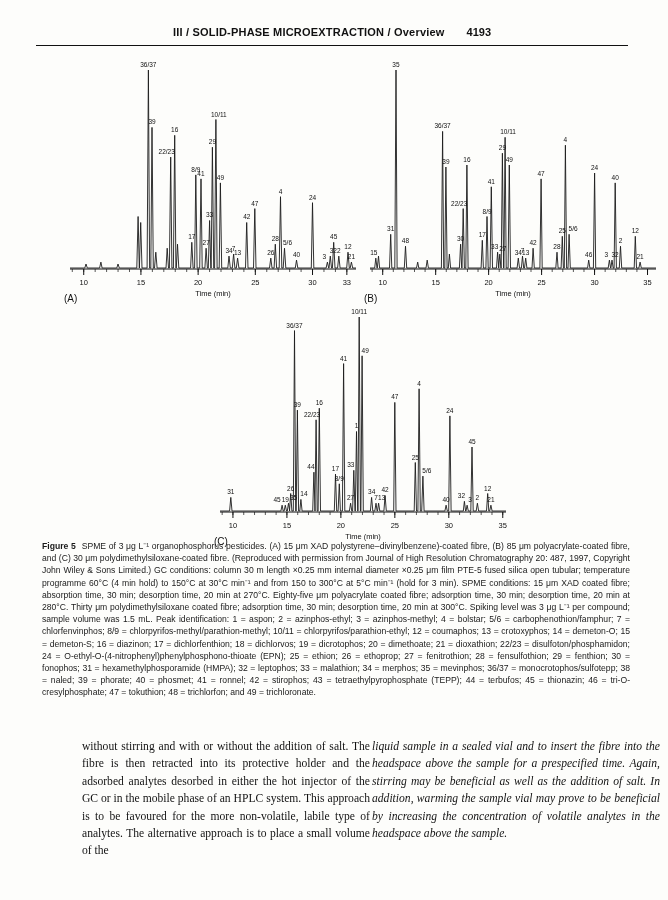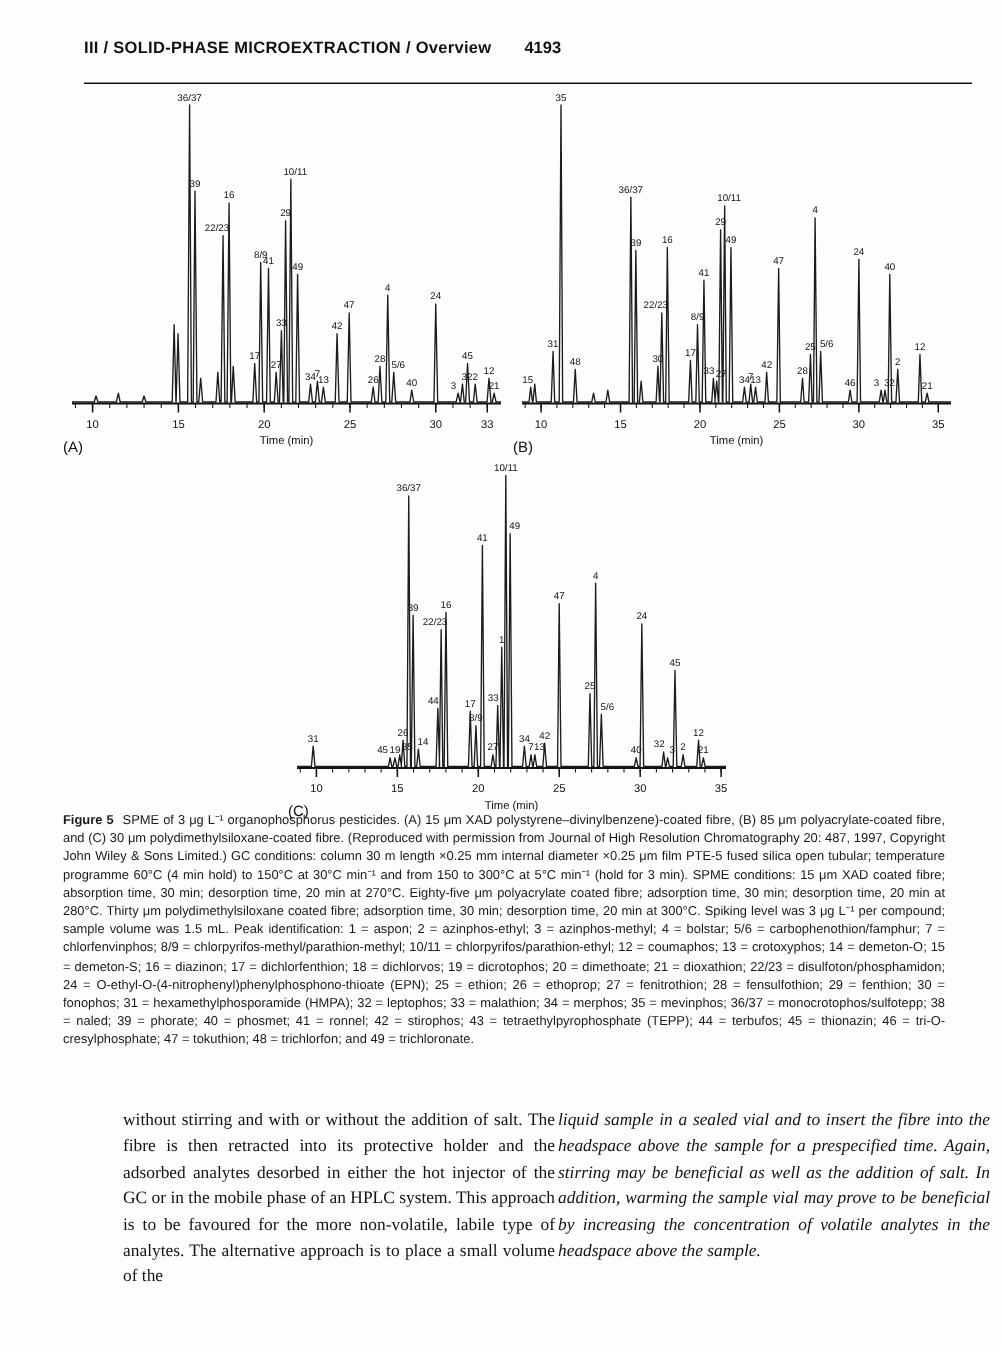--- a/index.html
+++ b/index.html
@@ -1,22 +1,22 @@
 <!DOCTYPE html>
 <html><head>
 <meta charset="utf-8">
 <style>
   html,body{margin:0;padding:0;background:#888;}
   #page{position:relative;width:668px;height:900px;background:#fdfdfb;margin:0 auto;
         font-family:"Liberation Sans",sans-serif;color:#111;overflow:hidden;}
-  #header{position:absolute;left:56px;top:22px;width:592px;text-align:left;
-          border-bottom:1.5px solid #111;padding-bottom:15px;}
+  #header{position:absolute;left:36px;top:22px;width:592px;text-align:center;
+          border-bottom:1.5px solid #111;padding-bottom:5px;}
   #header .htitle{font-weight:bold;font-size:11px;letter-spacing:.2px;}
   #header .hpage{font-weight:bold;font-size:11px;margin-left:22px;}
-  .chart{position:absolute;}
+  .chart{position:absolute;margin-left:22px;}
   .panel-label{position:absolute;left:2px;bottom:0;font-size:10px;color:#111;}
   #caption{position:absolute;left:42px;top:540px;width:588px;font-size:8.6px;
            line-height:1.42;text-align:justify;color:#1a1a1a;}
   #caption .figlabel{font-weight:bold;margin-right:6px;}
   .bodycol{position:absolute;top:738px;font-family:"Liberation Serif",serif;
            font-size:11.6px;line-height:1.5;text-align:justify;color:#131313;margin-left:40px;}
   #col-left{left:42px;width:288px;}
   #col-right{left:332px;width:288px;font-style:italic;}
   svg text{font-family:"Liberation Sans",sans-serif;}
 </style>

